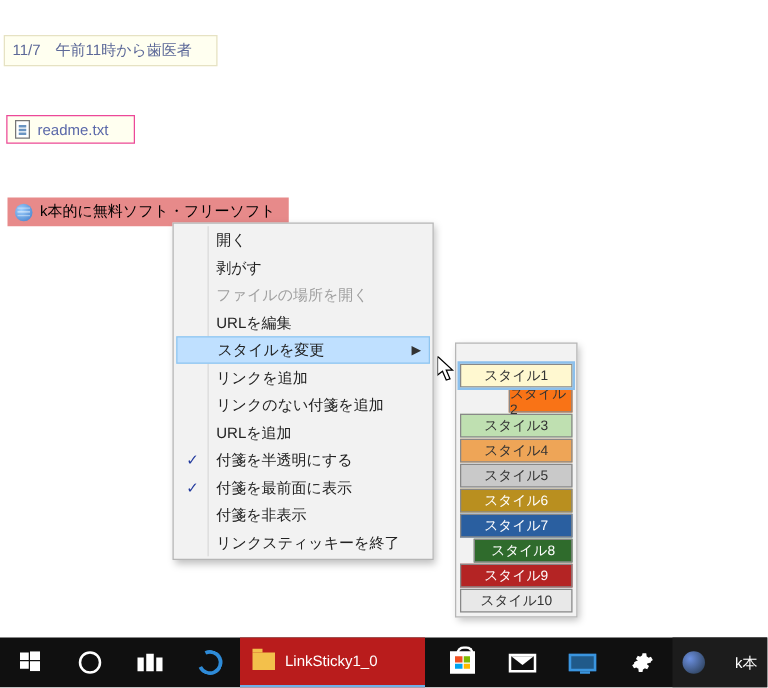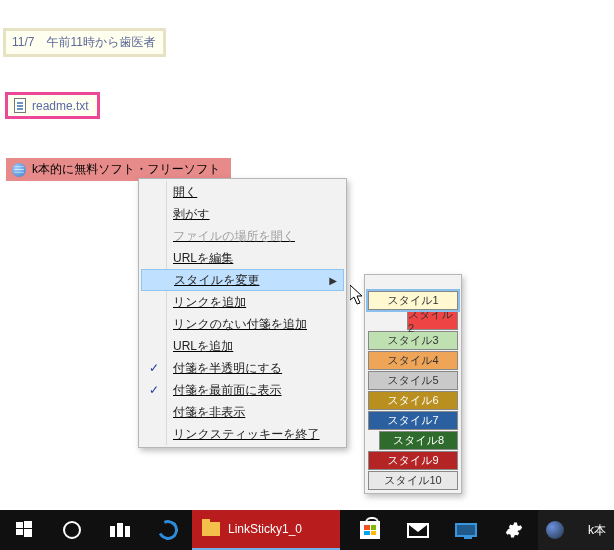--- a/index.html
+++ b/index.html
@@ -9,23 +9,23 @@
     font-family: "Meiryo UI", "Yu Gothic UI", "MS PGothic", sans-serif;
     font-size: 12px;
     background: #ffffff;
     overflow: hidden;
     position: relative;
   }
 
   
   .sticky {
     position: absolute;
-    padding: 3px 8px 3px 6px;
+    padding: 3px 20px 3px 6px;
     background: #fffff0;
-    border: 3px solid #ec4899;
+    border: 1px solid #ec4899;
     color: #5a68a9;
     display: flex;
     align-items: center;
     gap: 6px;
     font-size: 12px;
   }
   .sticky .txt { white-space: nowrap; }
   .sticky-note1 {
     left: 3px; top: 28px;
     background: #fffff0;
@@ -70,21 +70,20 @@
 
   
   .context-menu {
     position: absolute;
     left: 138px; top: 178px;
     width: 209px;
     background: #f2f2f2;
     border: 1px solid #b6b6b6;
     box-shadow: 2px 3px 6px rgba(0,0,0,.25);
     padding: 2px;
-    text-decoration: underline;
   }
   .gutter {
     position: absolute;
     left: 2px; top: 2px; bottom: 2px;
     width: 26px;
     background: #f2f2f2;
     border-right: 1px solid #d9d9d9;
   }
   .menu-item {
     position: relative;
@@ -305,21 +304,21 @@
 <div class="cursor">
   <svg viewBox="0 0 14 20">
       <polygon points="0,0 0,15 4,12 7,19 10,18 7,11 12,11" fill="#fff" stroke="#000" stroke-width="1"></polygon>
     </svg>
 </div>
 
 <div class="submenu" id="submenu">
     <div class="swatch selected" style="background: rgb(255, 248, 208); color: rgb(51, 51, 51);">
       <span>スタイル1</span>
     </div>
-    <div class="swatch" style="background: #ef4444; color: rgb(51, 51, 51); margin-left: 40px;">
+    <div class="swatch" style="background: #f97316; color: rgb(51, 51, 51); margin-left: 40px;">
       <span>スタイル2</span>
     </div>
     <div class="swatch" style="background: rgb(191, 224, 177); color: rgb(51, 51, 51);">
       <span>スタイル3</span>
     </div>
     <div class="swatch" style="background: rgb(238, 165, 87); color: rgb(51, 51, 51);">
       <span>スタイル4</span>
     </div>
     <div class="swatch" style="background: rgb(201, 201, 201); color: rgb(51, 51, 51);">
       <span>スタイル5</span>

